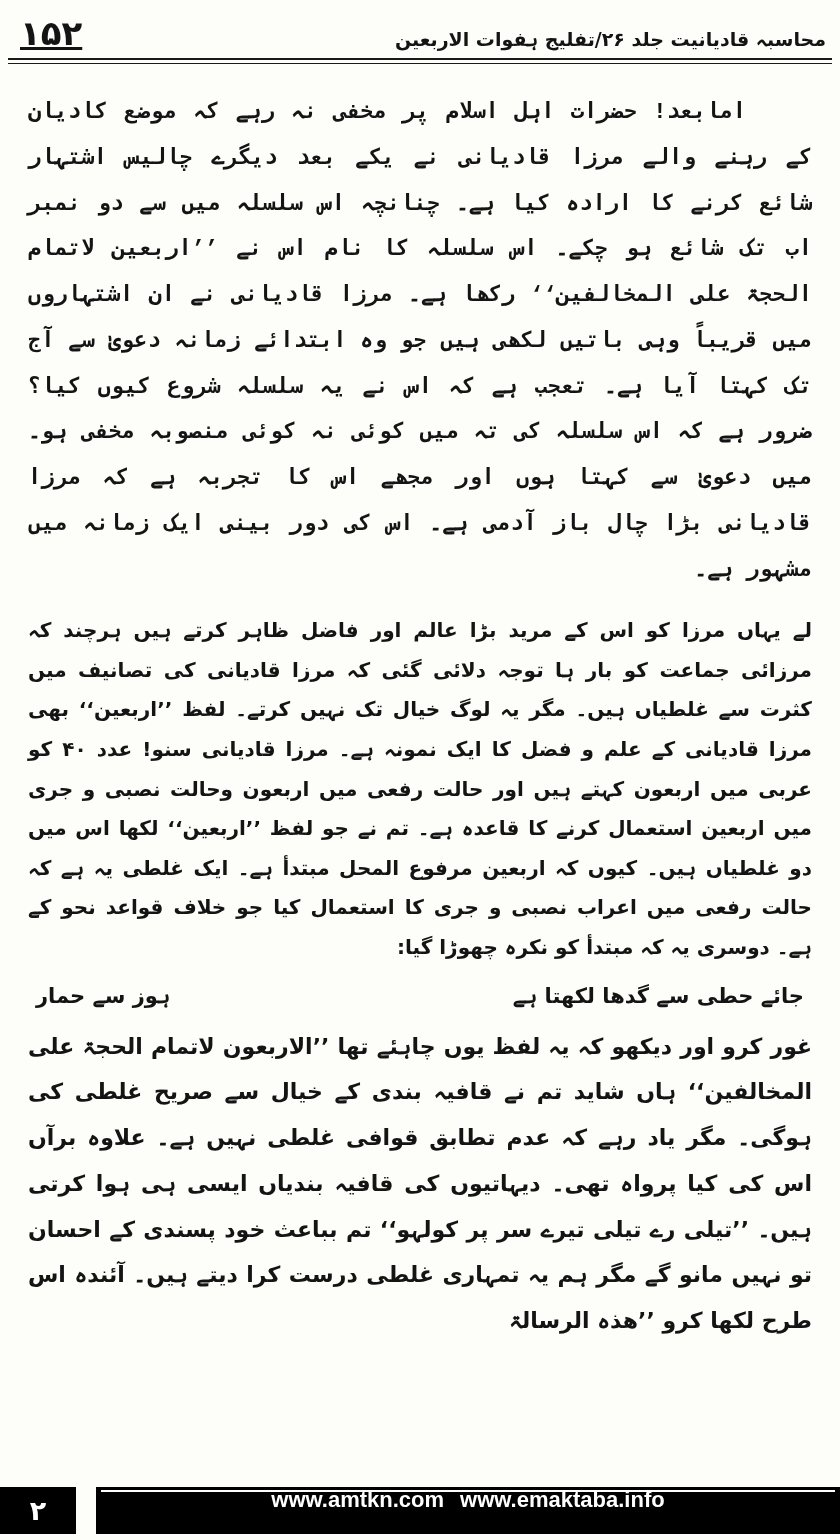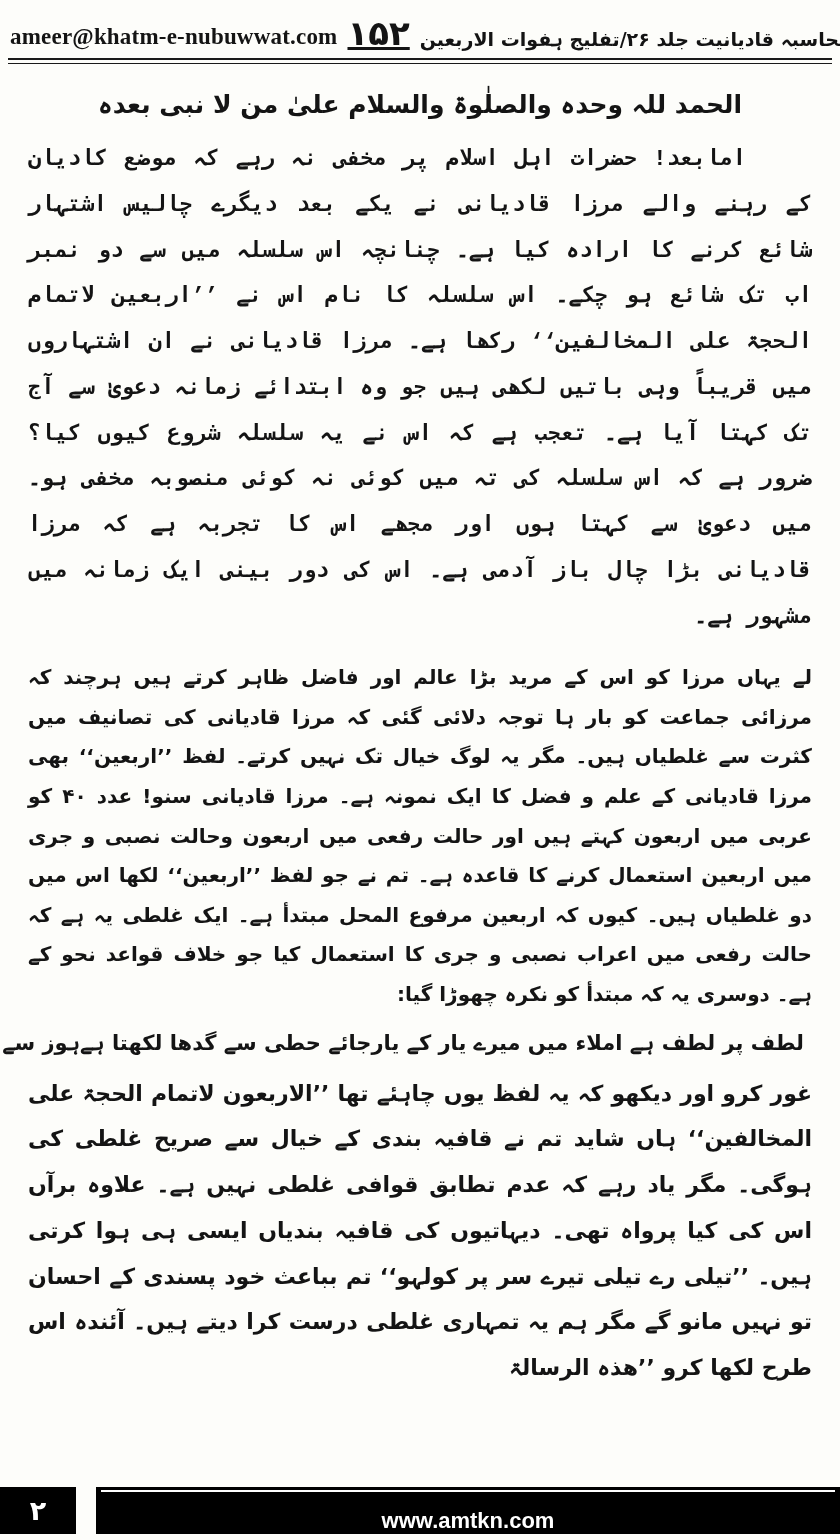--- a/index.html
+++ b/index.html
@@ -121,21 +121,21 @@
     font-size: 27px;
     font-weight: 700;
   }
   .links-bar {
     flex: 1;
     margin-left: 20px;
     background: #000;
     color: #fff;
     position: relative;
     display: flex;
-    align-items: flex-end;
+    align-items: flex-start;
     justify-content: center;
     gap: 16px;
     font-family: "Liberation Sans", sans-serif;
     font-weight: 700;
     font-size: 22px;
     white-space: nowrap;
   }
   .links-bar::before {
     content: "";
     position: absolute;
@@ -145,44 +145,42 @@
     height: 2px;
     background: #fff;
   }
 </style>
 </head>
 <body>
 
 <div class="page">
 
   <header class="header">
-    <span class="email">ameer@khatm-e-nubuwwat.com</span>
     <span class="page-num-top">۱۵۲</span>
     <span class="book-title">محاسبہ قادیانیت جلد ۲۶/تفلیج ہفوات الاربعین</span>
   </header>
   <div class="header-rule"></div>
 
   <main class="content">
-    <div class="hamd">الحمد للہ وحدہ والصلٰوۃ والسلام علیٰ من لا نبی بعدہ</div>
 
     <p class="para indent">امابعد! حضرات اہل اسلام پر مخفی نہ رہے کہ موضع کادیان کے رہنے والے مرزا قادیانی نے یکے بعد دیگرے چالیس اشتہار شائع کرنے کا ارادہ کیا ہے۔ چنانچہ اس سلسلہ میں سے دو نمبر اب تک شائع ہو چکے۔ اس سلسلہ کا نام اس نے ’’اربعین لاتمام الحجۃ علی المخالفین‘‘ رکھا ہے۔ مرزا قادیانی نے ان اشتہاروں میں قریباً وہی باتیں لکھی ہیں جو وہ ابتدائے زمانہ دعویٰ سے آج تک کہتا آیا ہے۔ تعجب ہے کہ اس نے یہ سلسلہ شروع کیوں کیا؟ ضرور ہے کہ اس سلسلہ کی تہ میں کوئی نہ کوئی منصوبہ مخفی ہو۔ میں دعویٰ سے کہتا ہوں اور مجھے اس کا تجربہ ہے کہ مرزا قادیانی بڑا چال باز آدمی ہے۔ اس کی دور بینی ایک زمانہ میں مشہور ہے۔</p>
     <p class="para footnote">لے یہاں مرزا کو اس کے مرید بڑا عالم اور فاضل ظاہر کرتے ہیں ہرچند کہ مرزائی جماعت کو بار ہا توجہ دلائی گئی کہ مرزا قادیانی کی تصانیف میں کثرت سے غلطیاں ہیں۔ مگر یہ لوگ خیال تک نہیں کرتے۔ لفظ ’’اربعین‘‘ بھی مرزا قادیانی کے علم و فضل کا ایک نمونہ ہے۔ مرزا قادیانی سنو! عدد ۴۰ کو عربی میں اربعون کہتے ہیں اور حالت رفعی میں اربعون وحالت نصبی و جری میں اربعین استعمال کرنے کا قاعدہ ہے۔ تم نے جو لفظ ’’اربعین‘‘ لکھا اس میں دو غلطیاں ہیں۔ کیوں کہ اربعین مرفوع المحل مبتدأ ہے۔ ایک غلطی یہ ہے کہ حالت رفعی میں اعراب نصبی و جری کا استعمال کیا جو خلاف قواعد نحو کے ہے۔ دوسری یہ کہ مبتدأ کو نکرہ چھوڑا گیا:</p>
 
     <div class="verse">
-      <span>لطف پر لطف ہے املاء میں میرے یار کے یار</span>
       <span>جائے حطی سے گدھا لکھتا ہے</span>
       <span>ہوز سے حمار</span>
     </div>
 
     <p class="para">غور کرو اور دیکھو کہ یہ لفظ یوں چاہئے تھا ’’الاربعون لاتمام الحجۃ علی المخالفین‘‘ ہاں شاید تم نے قافیہ بندی کے خیال سے صریح غلطی کی ہوگی۔ مگر یاد رہے کہ عدم تطابق قوافی غلطی نہیں ہے۔ علاوہ برآں اس کی کیا پرواہ تھی۔ دیہاتیوں کی قافیہ بندیاں ایسی ہی ہوا کرتی ہیں۔ ’’تیلی رے تیلی تیرے سر پر کولہو‘‘ تم بباعث خود پسندی کے احسان تو نہیں مانو گے مگر ہم یہ تمہاری غلطی درست کرا دیتے ہیں۔ آئندہ اس طرح لکھا کرو ’’ھذہ الرسالۃ</p>
 
   </main>
 
   <footer class="footer">
     <div class="page-num-box">
       <span>۲</span>
     </div>
     <div class="links-bar">
       <span>www.amtkn.com</span>
+      <span>www.emaktaba.info</span>
     </div>
   </footer>
 
 </div>
 
 </body></html>

